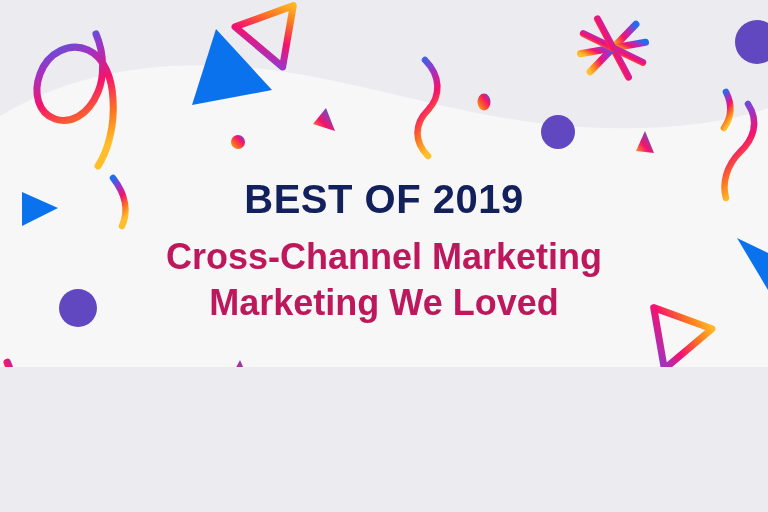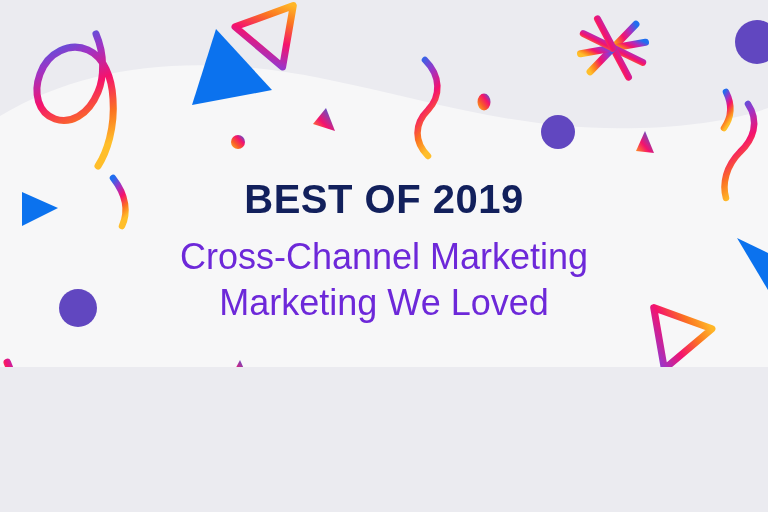--- a/index.html
+++ b/index.html
@@ -35,23 +35,23 @@
   #headline {
     font-size:40px;
     font-weight:bold;
     letter-spacing:0.5px;
     line-height:1.05;
     color:#12205c;
     white-space:nowrap;
   }
   #subline-1, #subline-2 {
     font-size:36px;
-    font-weight:normal;
+    font-weight:bold;
     line-height:1.28;
-    color:#6d28d9;
+    color:#be185d;
     white-space:nowrap;
   }
   #subline-1 { margin-top:14px; }
 </style>
 </head>
 <body>
 
 <div id="banner">
 
   <svg id="bg-svg" viewBox="0 0 768 512">

